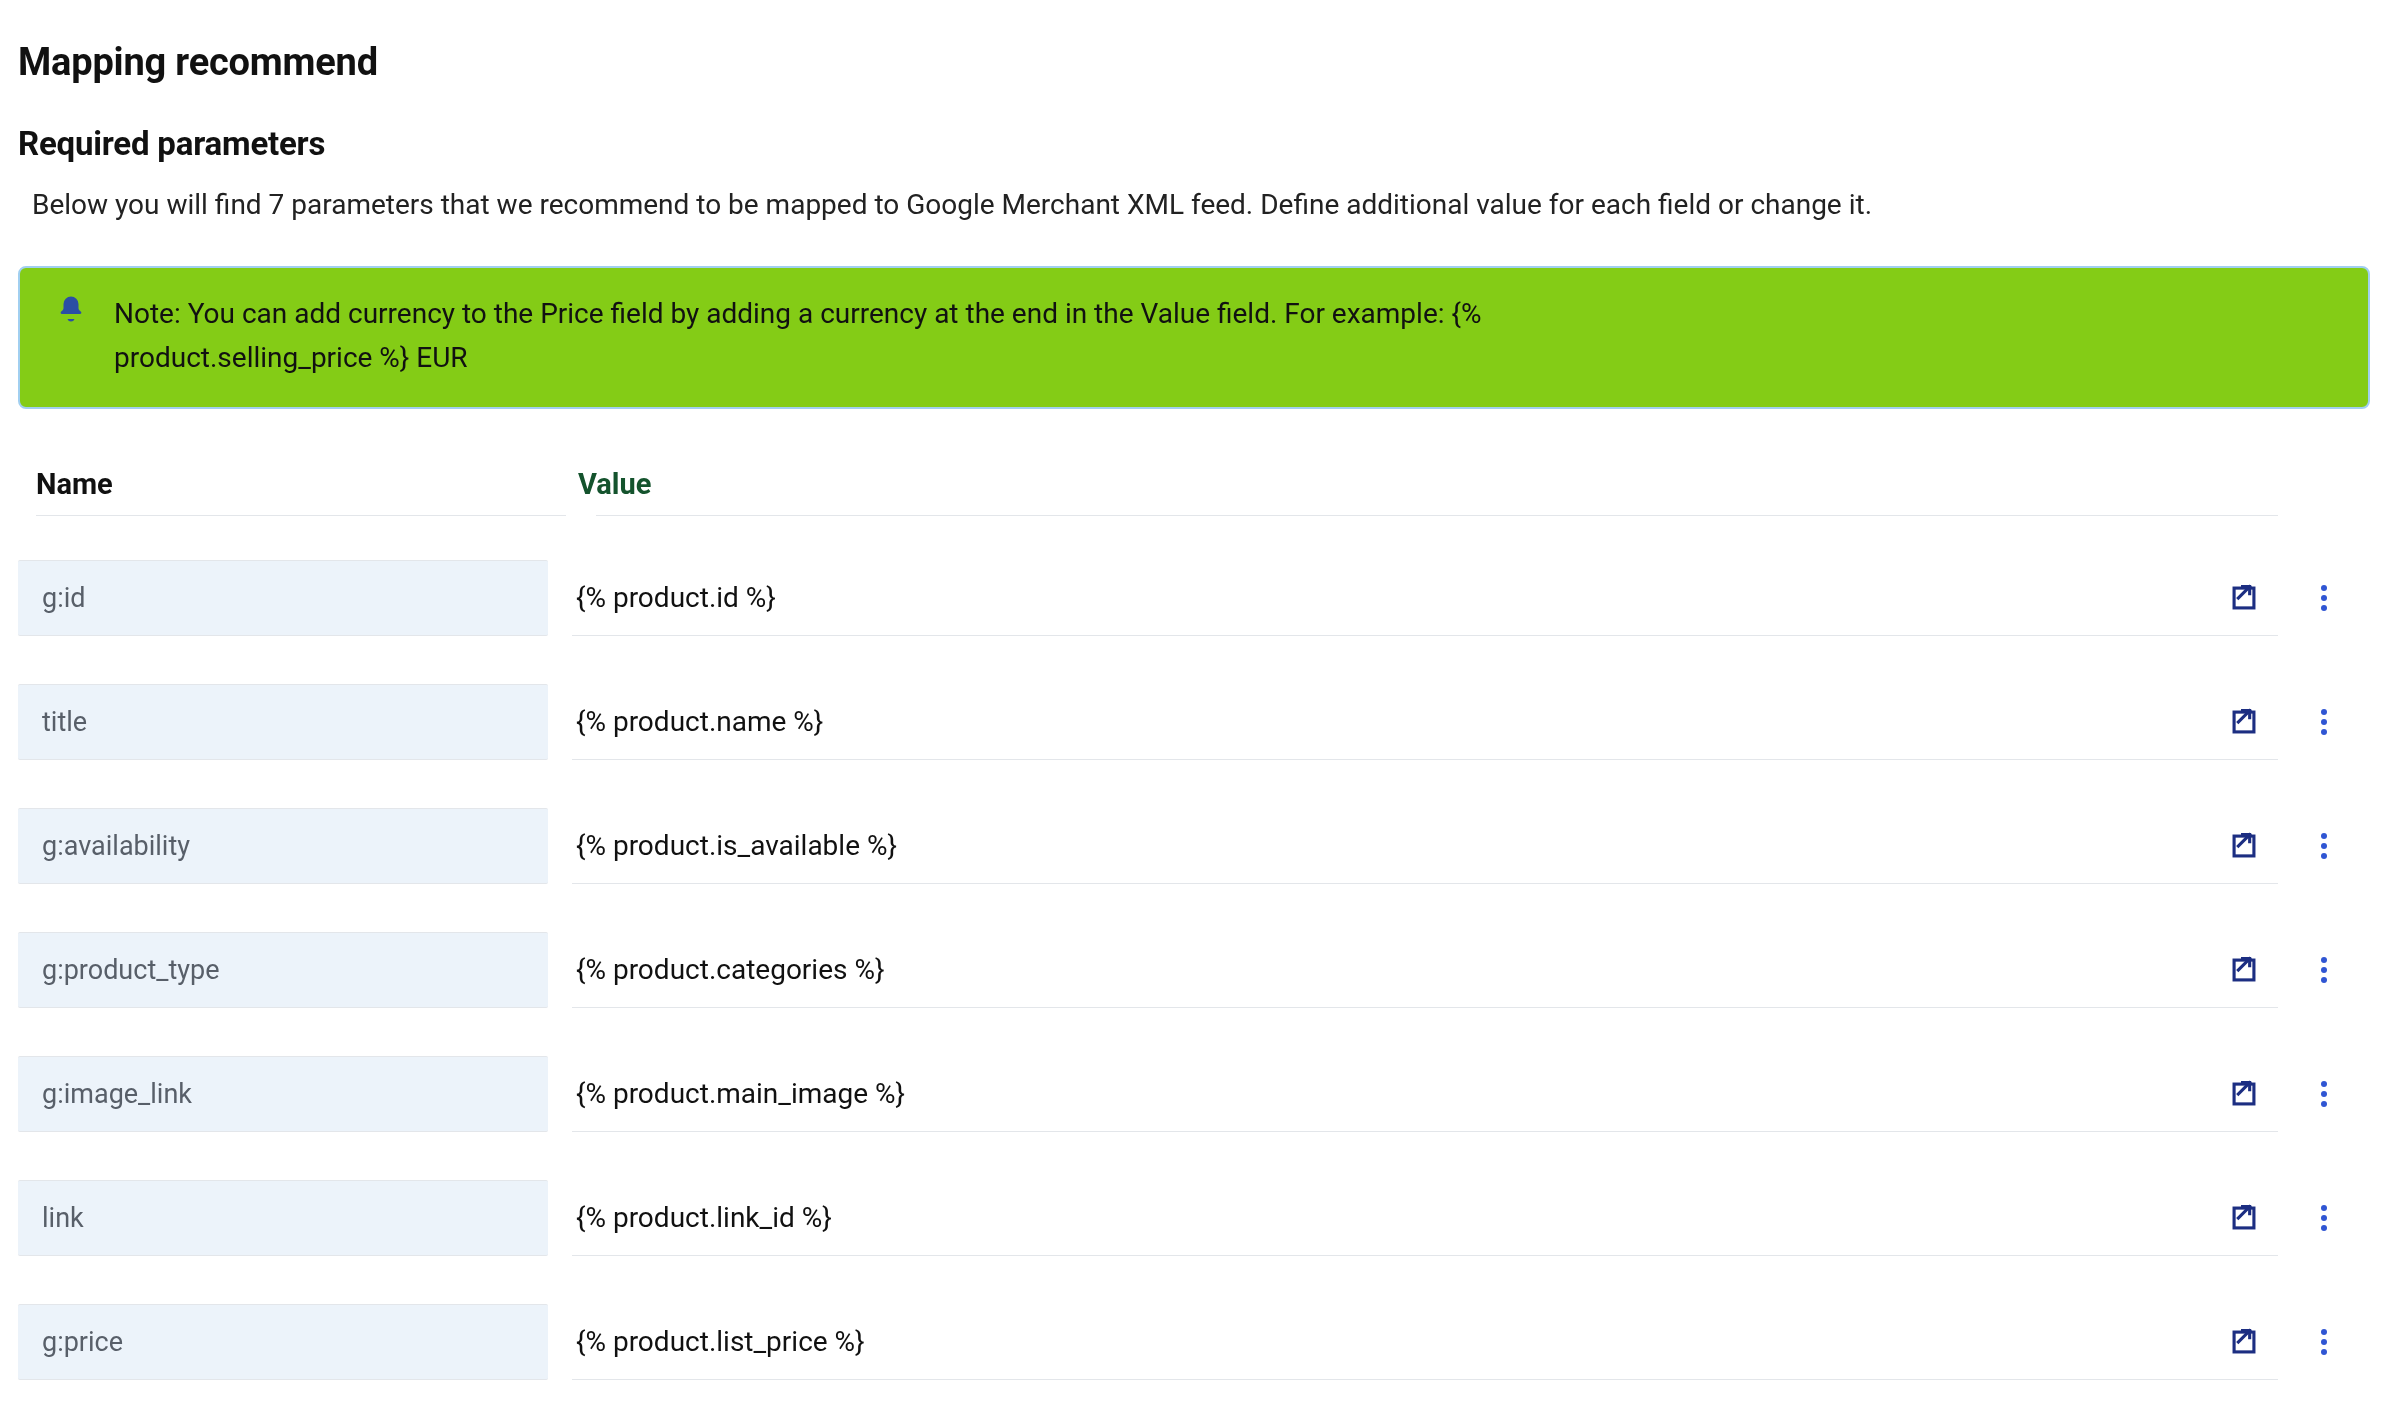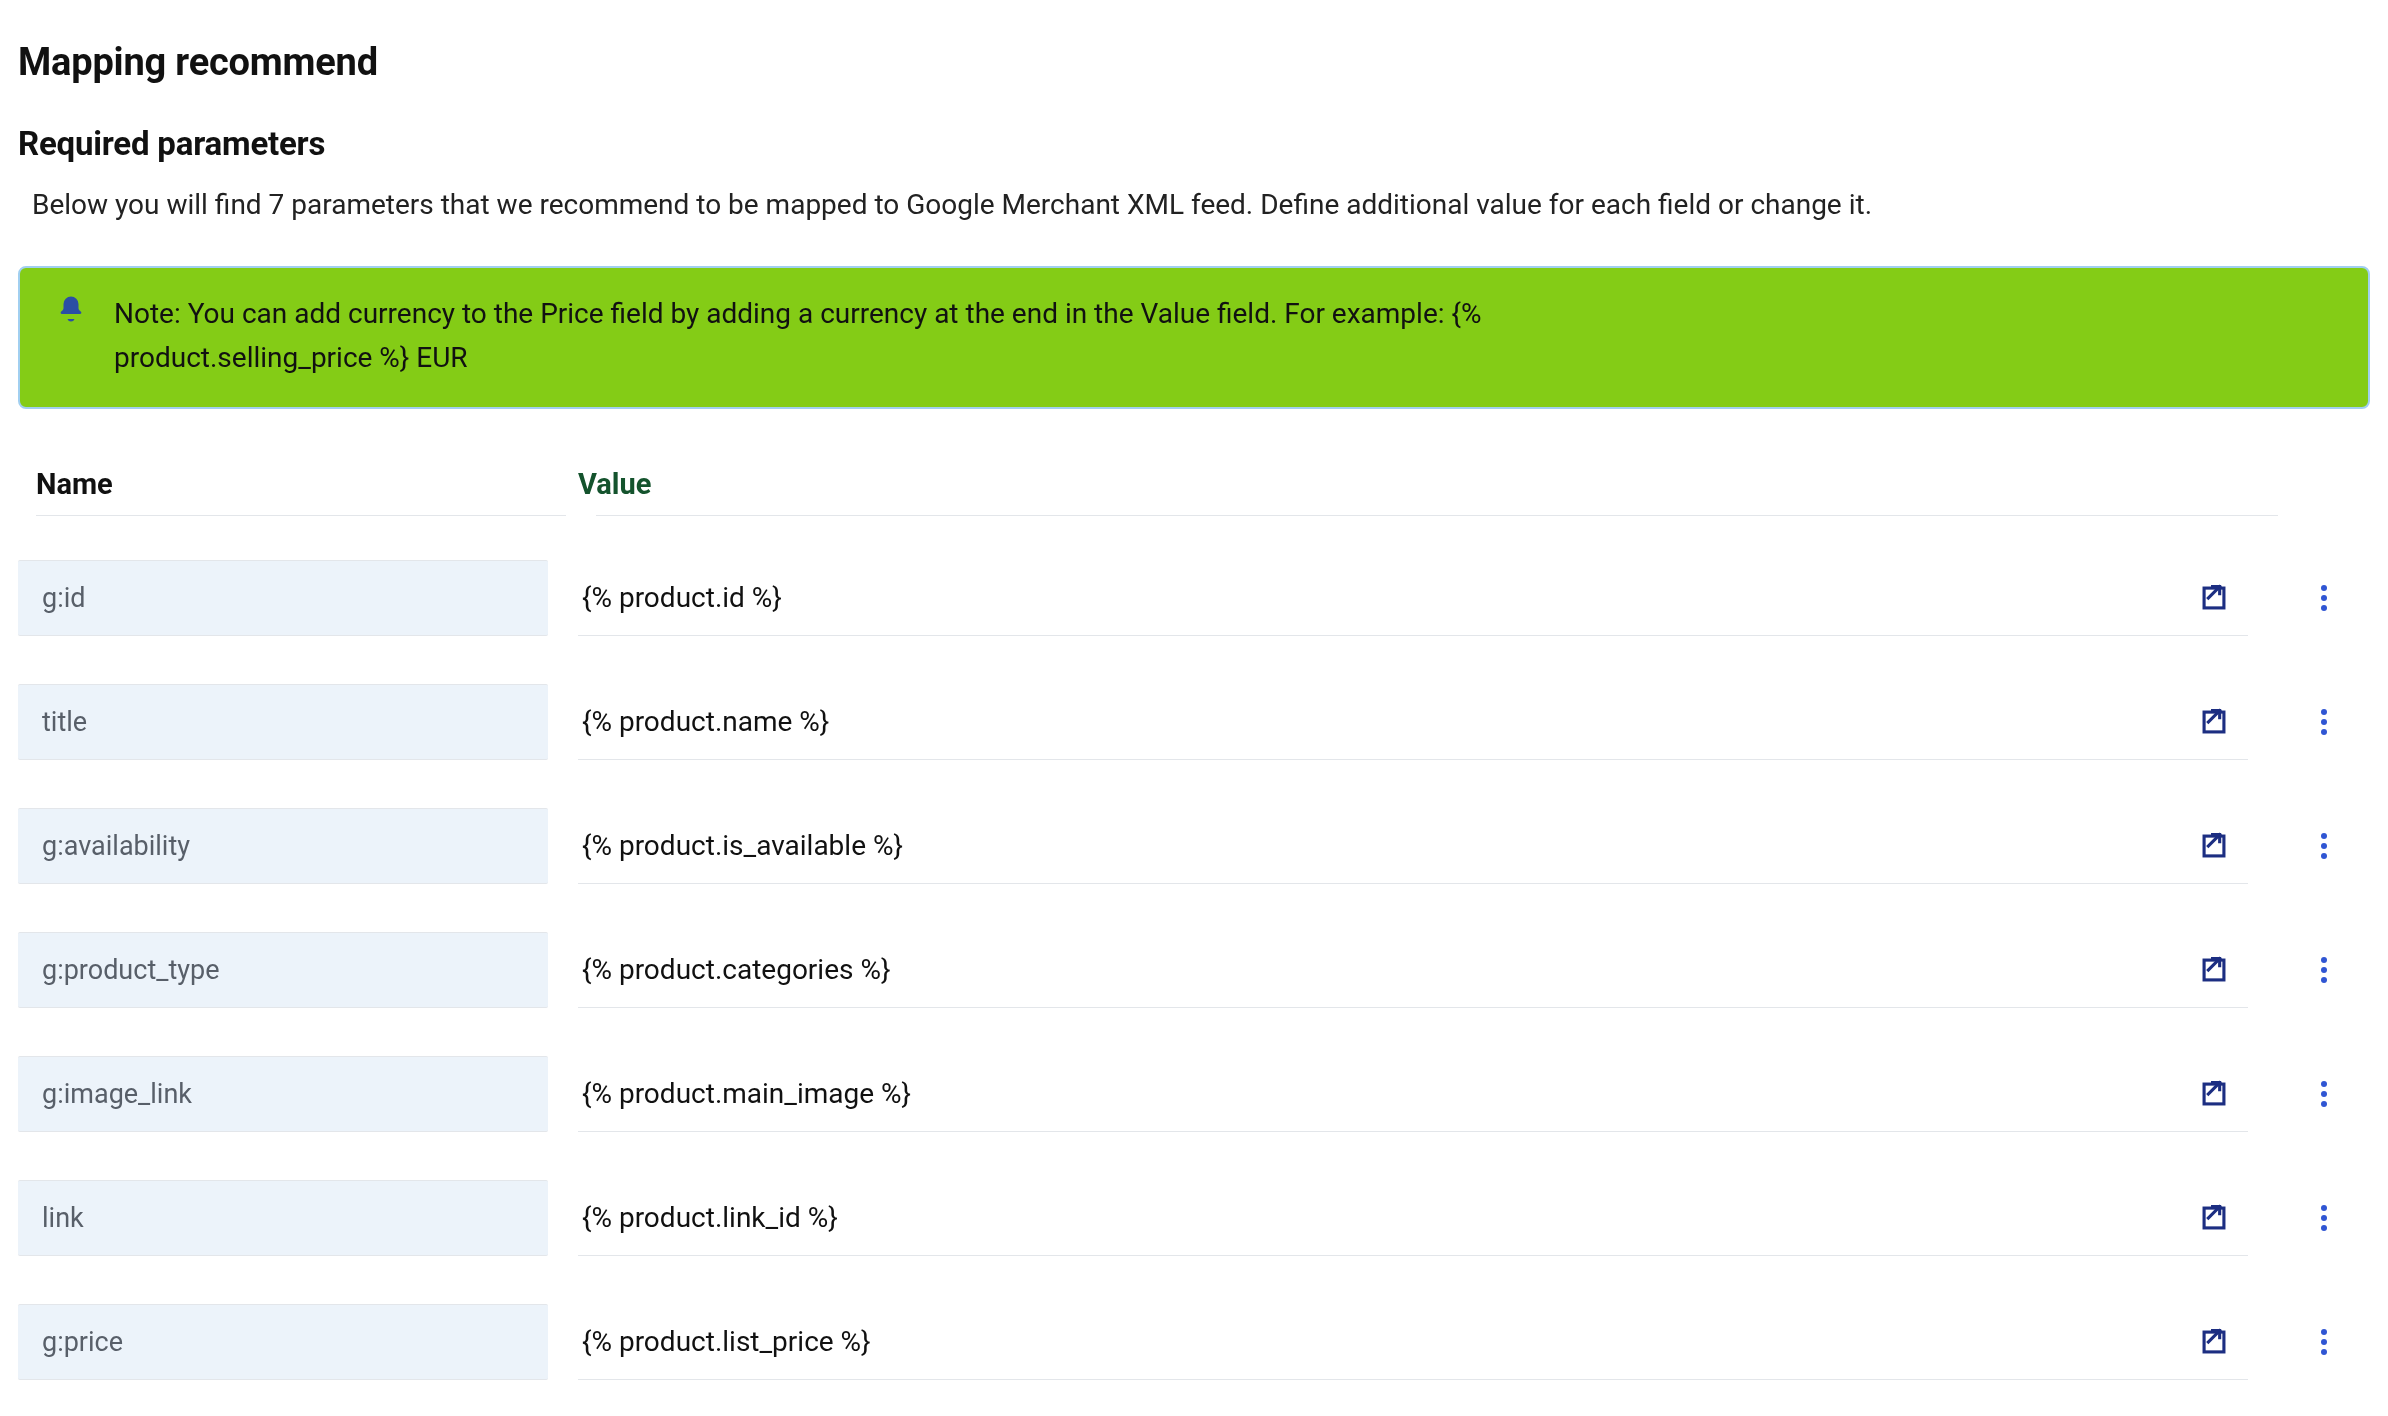--- a/index.html
+++ b/index.html
@@ -73,21 +73,20 @@
   .th-value {
     flex: 1;
     font-size: 29px;
     font-weight: 700;
     color: #14532d;
   }
   .rows {}
   .row {
     display: flex;
     align-items: stretch;
-    gap: 30px;
     padding-top: 48px;
   }
   .row:first-child { padding-top: 44px; }
   .name-col {
     width: 530px;
   }
   .name-cell {
     display: flex;
     align-items: center;
     height: 76px;
@@ -108,20 +107,21 @@
     flex: 1;
     display: flex;
     align-items: center;
     height: 76px;
     border-top: 1.5px solid transparent;
     border-bottom: 1.5px solid #e3e6ea;
     padding: 0 16px 0 4px;
     background: #fff;
     font-size: 28px;
     color: #111;
+    margin-left: 24px;
   }
   .value-input {
     flex: 1;
     border: none;
     outline: none;
     font-size: 28px;
     color: #111;
     background: transparent;
     font-family: inherit;
     padding: 0;

